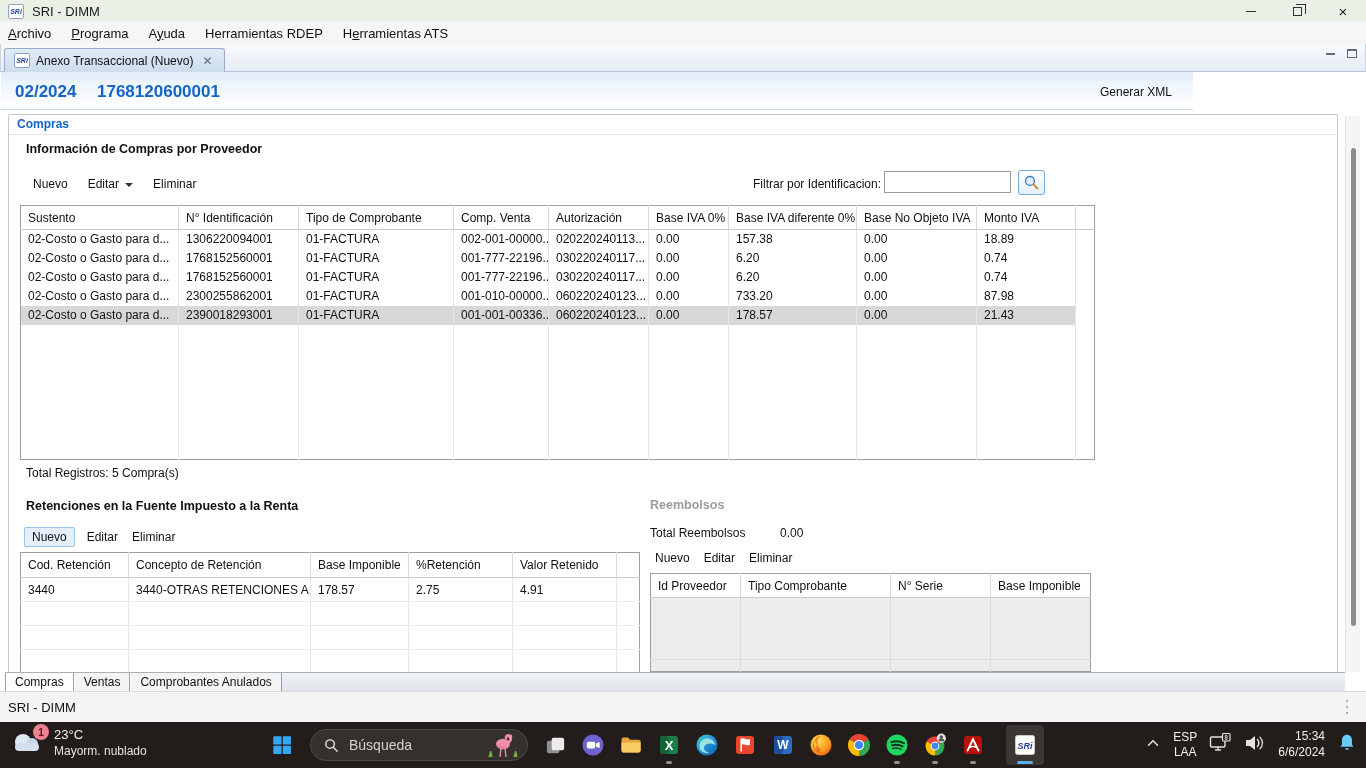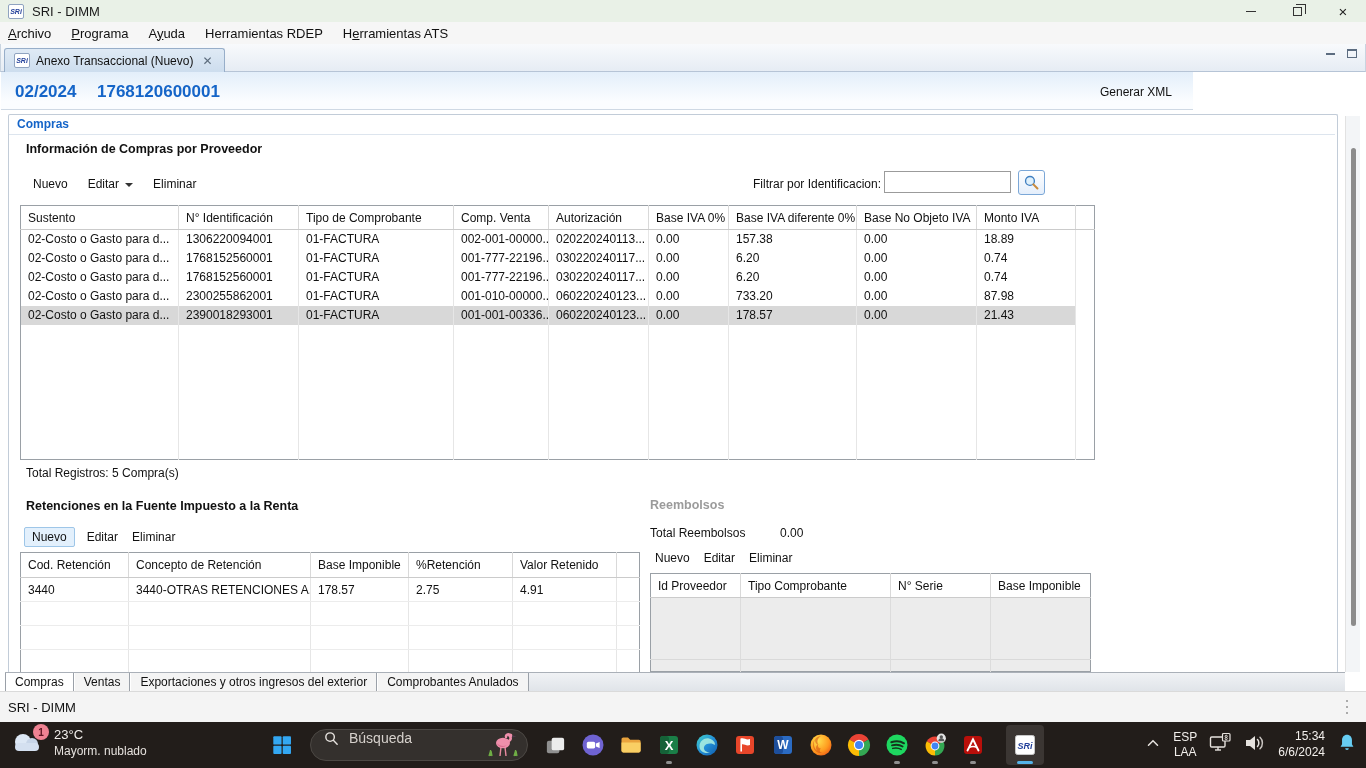--- a/index.html
+++ b/index.html
@@ -100,21 +100,21 @@
   
   .taskbar{position:absolute;left:0;top:722px;width:1366px;height:46px;background:#221d1a}
   .weather{position:absolute;left:10px;top:5px;display:flex;align-items:center;gap:8px;color:#f2efec}
   .wicon{position:relative;width:36px;height:30px}
   .wbadge{position:absolute;top:-3px;right:-3px;min-width:16px;height:16px;border-radius:8px;background:#ef8292;color:#5c1420;font-size:10px;font-weight:bold;display:flex;align-items:center;justify-content:center}
   .wtemp{font-size:13px;line-height:1.3}
   .wcond{font-size:12px;color:#e5e1dd}
   .tb-center{position:absolute;left:262px;top:3px;height:40px;display:flex;align-items:center}
   .slot{width:40px;height:40px;display:flex;align-items:center;justify-content:center;position:relative;border-radius:4px}
   .slot.icon38{width:38px}
-  .search-pill{width:218px;height:32px;border-radius:16px;background:#34302d;border:1px solid #4c4844;display:flex;padding:0 6px 0 12px;margin:0 8px;color:#d6d1cc;font-size:14px;gap:9px}
+  .search-pill{width:218px;height:32px;border-radius:16px;background:#34302d;border:1px solid #4c4844;display:flex;align-items:center;padding:0 6px 0 12px;margin:0 8px;color:#d6d1cc;font-size:14px;gap:9px}
   .search-pill .flam{margin-left:auto}
   .run-dot{position:absolute;bottom:1px;left:50%;transform:translateX(-50%);width:6px;height:3px;border-radius:1.5px;background:#8f8f8f}
   .sri-slot{background:#3b3633;margin-left:14px}
   .active-bar{position:absolute;bottom:1px;left:50%;transform:translateX(-50%);width:16px;height:3px;border-radius:1.5px;background:#55b3e8}
   .tray{position:absolute;right:8px;top:0;height:46px;display:flex;align-items:center;gap:11px;color:#f2efec}
   .lang{font-size:12px;line-height:1.25;text-align:center}
   .clock{font-size:12px;line-height:1.3;text-align:right}
   u{text-decoration:underline}
 </style>
 </head>
@@ -392,21 +392,20 @@
   </tbody>
 </table>
 
 <div class="vscroll">
     <div class="vthumb"></div>
   </div>
 
 <div class="bottom-tabs">
   <div class="btab active">Compras</div>
   <div class="btab">Ventas</div>
-  <div class="btab">Exportaciones y otros ingresos del exterior</div>
   <div class="btab">Comprobantes Anulados</div>
 </div>
 
 <div class="statusbar">
   <span class="status-text">SRI - DIMM</span>
   <div class="grip"></div>
 </div>
 
 <div class="taskbar">
 

